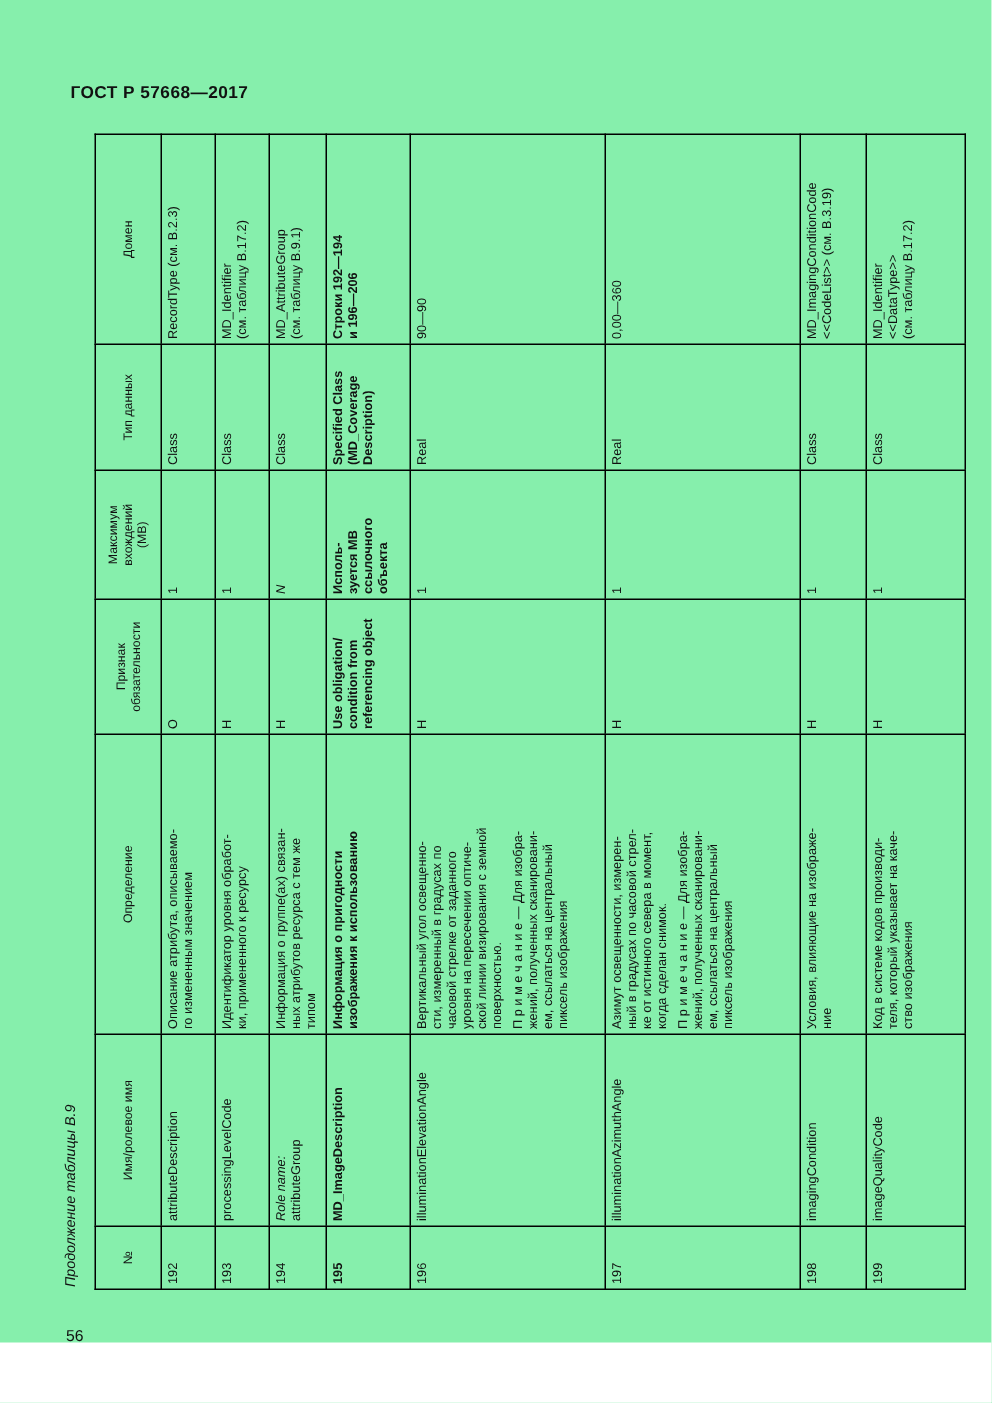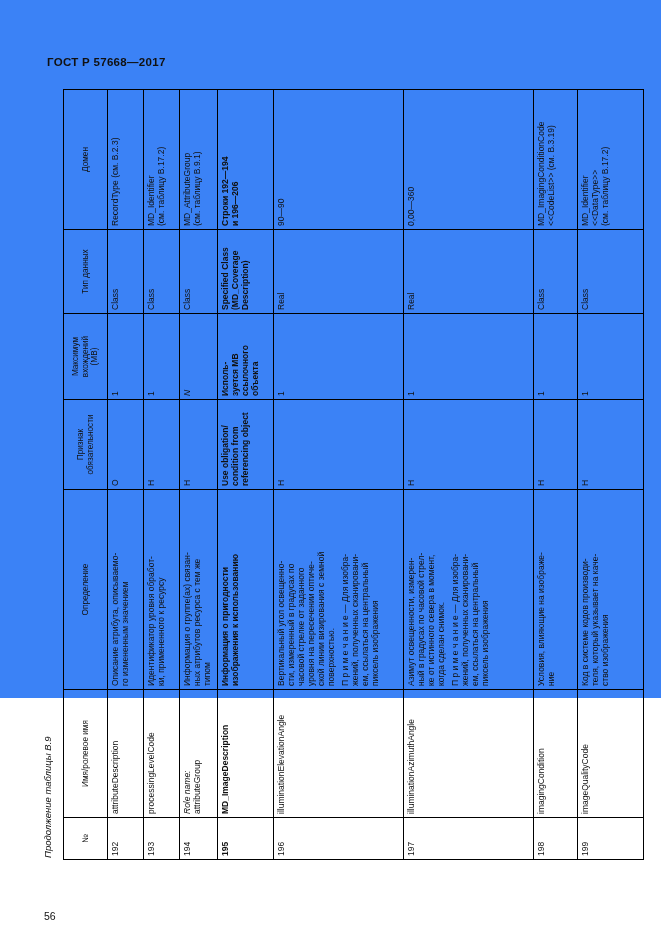--- a/index.html
+++ b/index.html
@@ -8,35 +8,35 @@
     width: 661px;
     height: 935px;
     overflow: hidden;
     background: #ffffff;
     font-family: "Liberation Sans", sans-serif;
     color: #111;
   }
   .page {
     position: relative;
     width: 661px;
-    height: 698px;
-    background: #3b82f6;
+    height: 895px;
+    background: #86efac;
   }
   .doc-header {
     position: absolute;
     left: 47px;
     top: 56px;
     font-size: 11.5px;
     font-weight: bold;
     letter-spacing: 0.3px;
   }
   .page-number {
     position: absolute;
     left: 44px;
-    top: 910px;
+    top: 885px;
     font-size: 10.5px;
   }
   
   .rotated-sheet {
     position: absolute;
     left: -40px;
     top: 172px;
     width: 770px;
     height: 606px;
     transform: rotate(-90deg);

